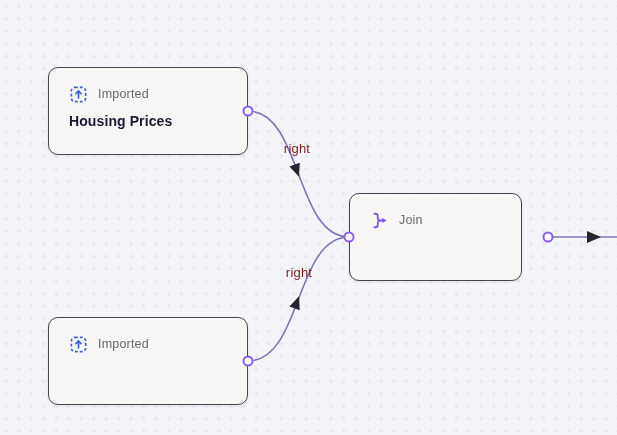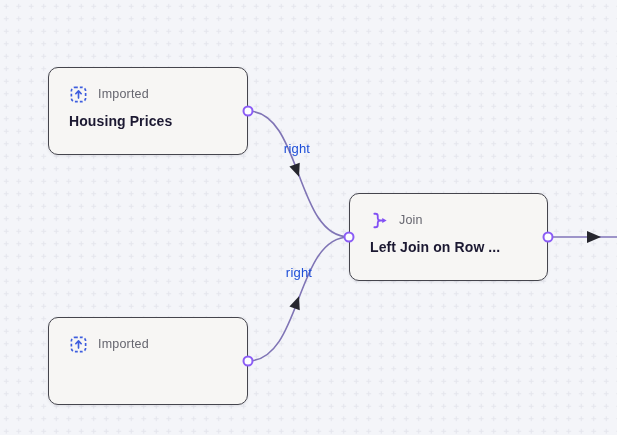--- a/index.html
+++ b/index.html
@@ -25,21 +25,21 @@
     box-sizing: border-box;
     background: #f7f6f4;
     border: 1.5px solid #45454d;
     border-radius: 10px;
     padding: 16px 20px 0 20px;
     box-shadow: 0 1px 3px rgba(40,40,60,0.10);
     cursor: grab;
   }
   .node-housing-prices   { left: 48px;  top: 67px;  width: 200px; height: 88px; }
   .node-housing-features { left: 48px;  top: 317px; width: 200px; height: 88px; }
-  .node-left-join        { left: 349px; top: 193px; width: 199px; height: 88px; }
+  .node-left-join        { left: 349px; top: 193px; width: 173px; height: 88px; }
   .node-header {
     display: flex;
     align-items: center;
     gap: 10px;
     height: 20px;
   }
   .node-type-label {
     font-size: 12.5px;
     color: #66666f;
     letter-spacing: 0.2px;
@@ -69,21 +69,21 @@
     border-radius: 50%;
     transform: translate(-50%, -50%);
     cursor: crosshair;
     z-index: 3;
   }
   .edge-label {
     position: absolute;
     transform: translate(-50%, -50%);
     font-size: 13px;
     font-weight: 500;
-    color: #1d4ed8;
+    color: #7f1d1d;
     letter-spacing: 0.2px;
     pointer-events: none;
     z-index: 2;
   }
 </style>
 </head>
 <body>
 
 <div class="canvas">
 
@@ -145,18 +145,17 @@
     <div class="node-header">
       <span class="icon">
         <svg viewBox="0 0 24 24" width="19" height="19" xmlns="http://www.w3.org/2000/svg">
           <path d="M5.5 3.5 H7 C9.2 3.5 9.8 4.6 9.8 6.4 V9.2 C9.8 10.8 10.7 11.6 12.2 12 C10.7 12.4 9.8 13.2 9.8 14.8 V17.6 C9.8 19.4 9.2 20.5 7 20.5 H5.5" fill="none" stroke="#8250f4" stroke-width="2.3" stroke-linecap="round" stroke-linejoin="round"></path>
           <path d="M13 12 H16.5" fill="none" stroke="#8250f4" stroke-width="2.3" stroke-linecap="round"></path>
           <path d="M15.5 8.8 L21 12 L15.5 15.2 Z" fill="#8250f4"></path>
         </svg>
       </span>
       <span class="node-type-label">Join</span>
     </div>
-    <div class="node-title">Left Join on Row ...</div>
   </div>
   <div class="port" style="left:349px; top:237px;"></div>
   <div class="port" style="left:548px; top:237px;"></div>
 
 </div>
 
 </body></html>

